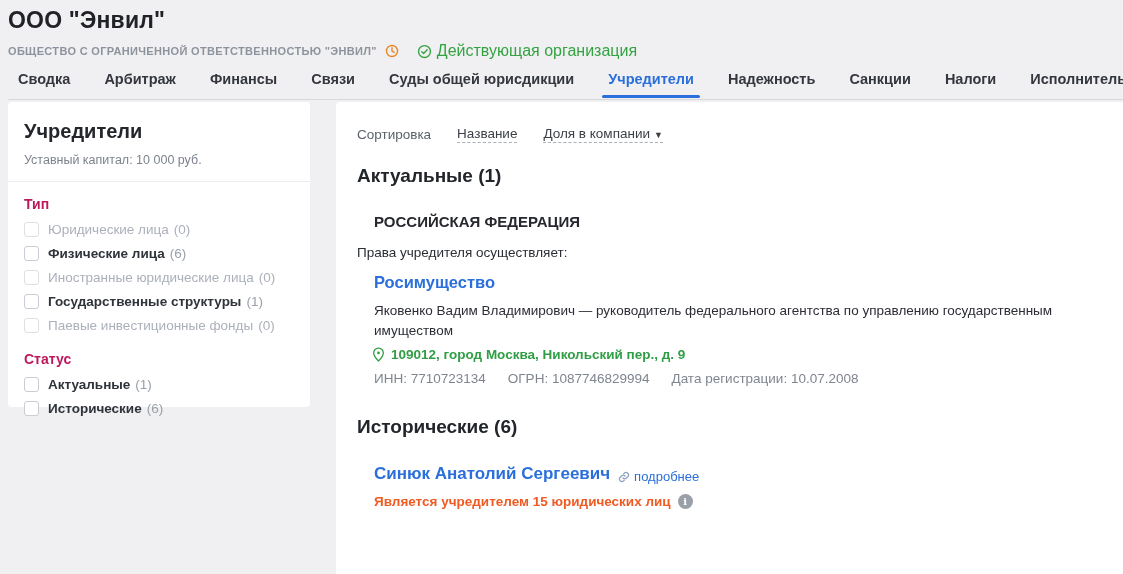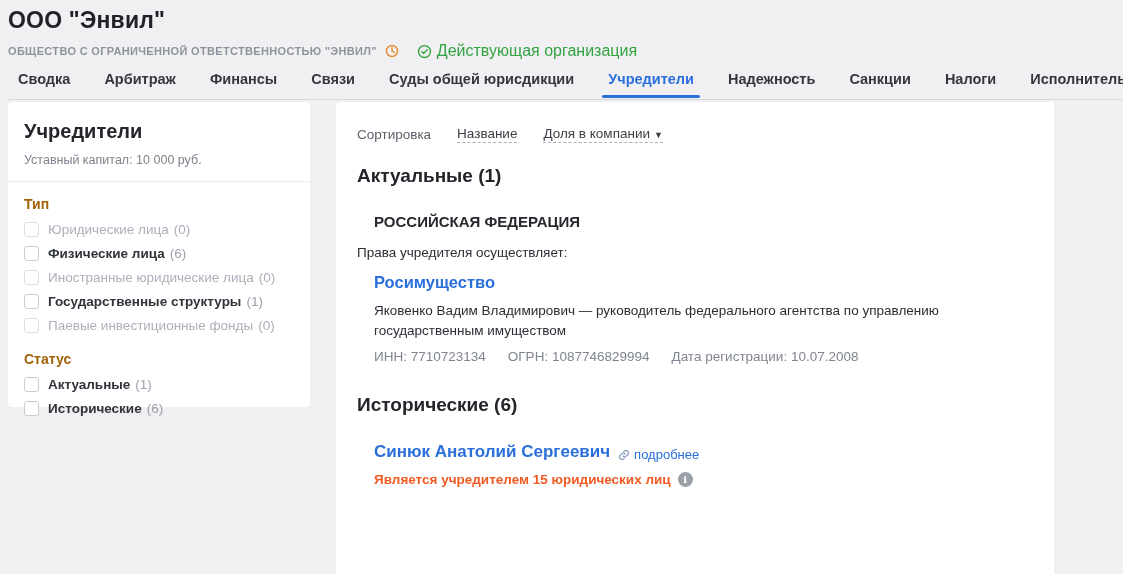--- a/index.html
+++ b/index.html
@@ -37,28 +37,28 @@
   .tab.active::after {
     content:""; position:absolute; left:-6px; right:-6px; bottom:-1px;
     height:3px; background:#2a6fdb; border-radius:2px;
   }
   
   .sidebar {
     position:absolute; left:8px; top:102px; width:302px; height:305px;
     background:#fff; border-radius:4px; padding:18px 16px;
   }
   .content {
-    position:absolute; left:336px; top:102px; width:718px; height:472px;
+    position:absolute; left:336px; top:102px; width:787px; height:472px;
     background:#fff; border-radius:4px 0 0 0; padding:24px 24px 16px 21px;
   }
   
   .sb-title { font-size:20px; font-weight:800; color:#24262b; }
   .sb-capital { font-size:12.5px; color:#7d838d; margin-top:10px; }
   .sb-divider { border:none; border-top:1px solid #ececef; margin:14px -16px 14px -16px; }
-  .sb-sec-title { font-size:14px; font-weight:700; color:#a16207; margin:8px 0 10px 0; }
+  .sb-sec-title { font-size:14px; font-weight:700; color:#be185d; margin:8px 0 10px 0; }
   .check-item { display:flex; align-items:center; gap:9px; margin-bottom:9px; cursor:pointer; }
   .checkbox {
     width:15px; height:15px; border:1px solid #c8ccd4; border-radius:3px;
     background:#fff; flex:none;
   }
   .check-item.disabled .checkbox { border-color:#dcdfe4; }
   .check-item .lbl { font-size:13.5px; font-weight:600; color:#2f333a; }
   .check-item .cnt { font-size:13.5px; color:#9aa0aa; margin-left:-4px; }
   .check-item.disabled .lbl, .check-item.disabled .cnt { color:#abb0ba; font-weight:400; }
   
@@ -190,20 +190,29 @@
     <a class="sort-opt"><span>Доля в компании</span><span class="caret">▼</span></a>
   </div>
 
   <h2 class="section sec-actual">Актуальные (1)</h2>
 
   <section>
     <div class="entity-name">РОССИЙСКАЯ ФЕДЕРАЦИЯ</div>
     <div class="rights-lbl">Права учредителя осуществляет:</div>
     <a class="agent-name">Росимущество</a>
     <div class="plain-line">Яковенко Вадим Владимирович — руководитель федерального агентства по управлению государственным имуществом</div>
+    <div class="addr-line">
+      <span class="icon">
+        <svg width="13" height="15" viewBox="0 0 24 28" fill="none" stroke="#2f9e44" stroke-width="2.4">
+            <path d="M12 2a9 9 0 0 0-9 9c0 6 9 15 9 15s9-9 9-15a9 9 0 0 0-9-9z"></path>
+            <circle cx="12" cy="11" r="2.6" fill="#2f9e44" stroke="none"></circle>
+          </svg>
+      </span>
+      <span>109012, город Москва, Никольский пер., д. 9</span>
+    </div>
     <div class="codes-line">
       <span><span>ИНН:</span> <span>7710723134</span></span>
       <span><span>ОГРН:</span> <span>1087746829994</span></span>
       <span><span>Дата регистрации:</span> <span>10.07.2008</span></span>
     </div>
   </section>
 
   <h2 class="section sec-hist">Исторические (6)</h2>
 
   <section>

